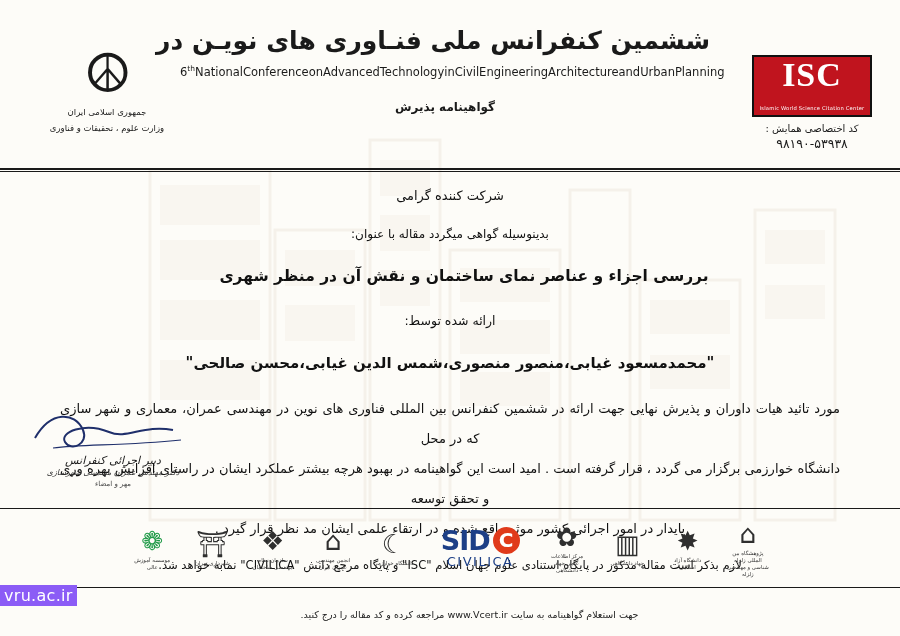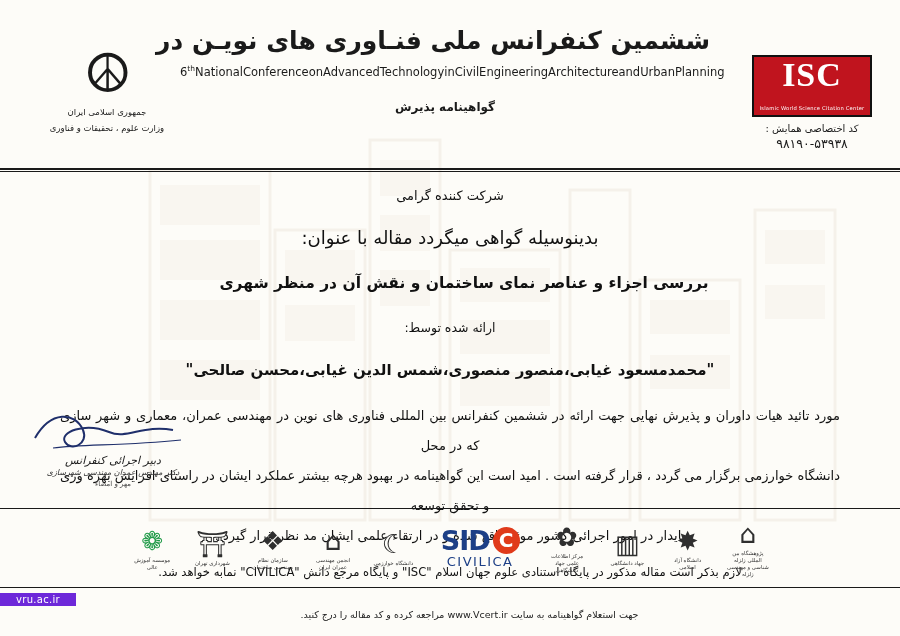--- a/index.html
+++ b/index.html
@@ -167,21 +167,21 @@
     text-align: center;
     font-size: 13px;
     color: #111;
     margin-top: 18px;
   }
   .line-center {
     text-align: center;
     color: #111;
   }
   .l-certify {
-    font-size: 18px;
+    font-size: 12px;
     margin-top: 24px;
   }
   .l-paper-title {
     font-size: 15.5px;
     margin-top: 26px;
     font-weight: bold;
     margin-left: 28px;
   }
   .l-presented {
     font-size: 12.5px;
@@ -316,24 +316,24 @@
     font-size: 9.5px;
     color: #222;
     padding-left: 39px;
   }
   .bottom-note .en { direction: ltr; unicode-bidi: embed; }
 
   .vru-tag {
     position: absolute;
     left: 0;
     bottom: 30px;
-    background: #6d28d9;
+    background: #8b5cf6;
     color: #fff;
-    font-size: 10px;
-    padding: 1px 16px;
+    font-size: 16px;
+    padding: 1px 4px;
     direction: ltr;
     letter-spacing: 0.3px;
   }
 </style>
 </head>
 <body>
 
 <div class="page">
 
   <svg class="watermark" viewBox="0 0 900 636" preserveAspectRatio="none">

